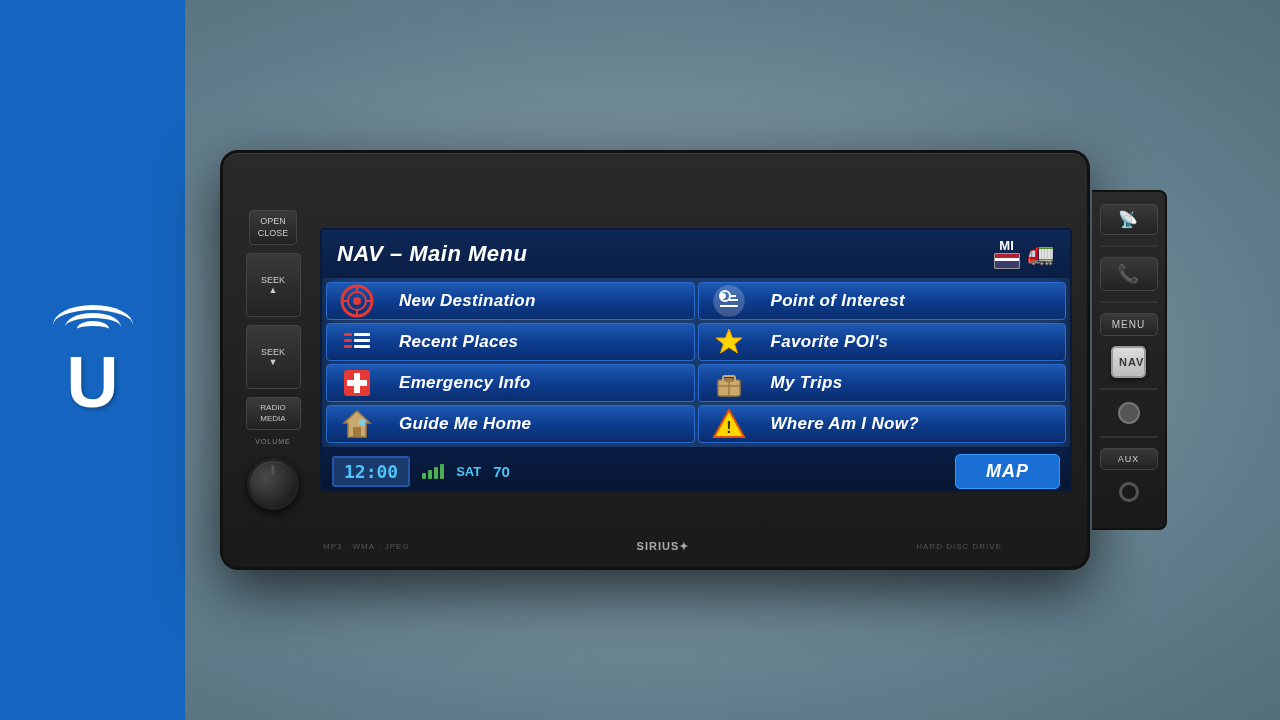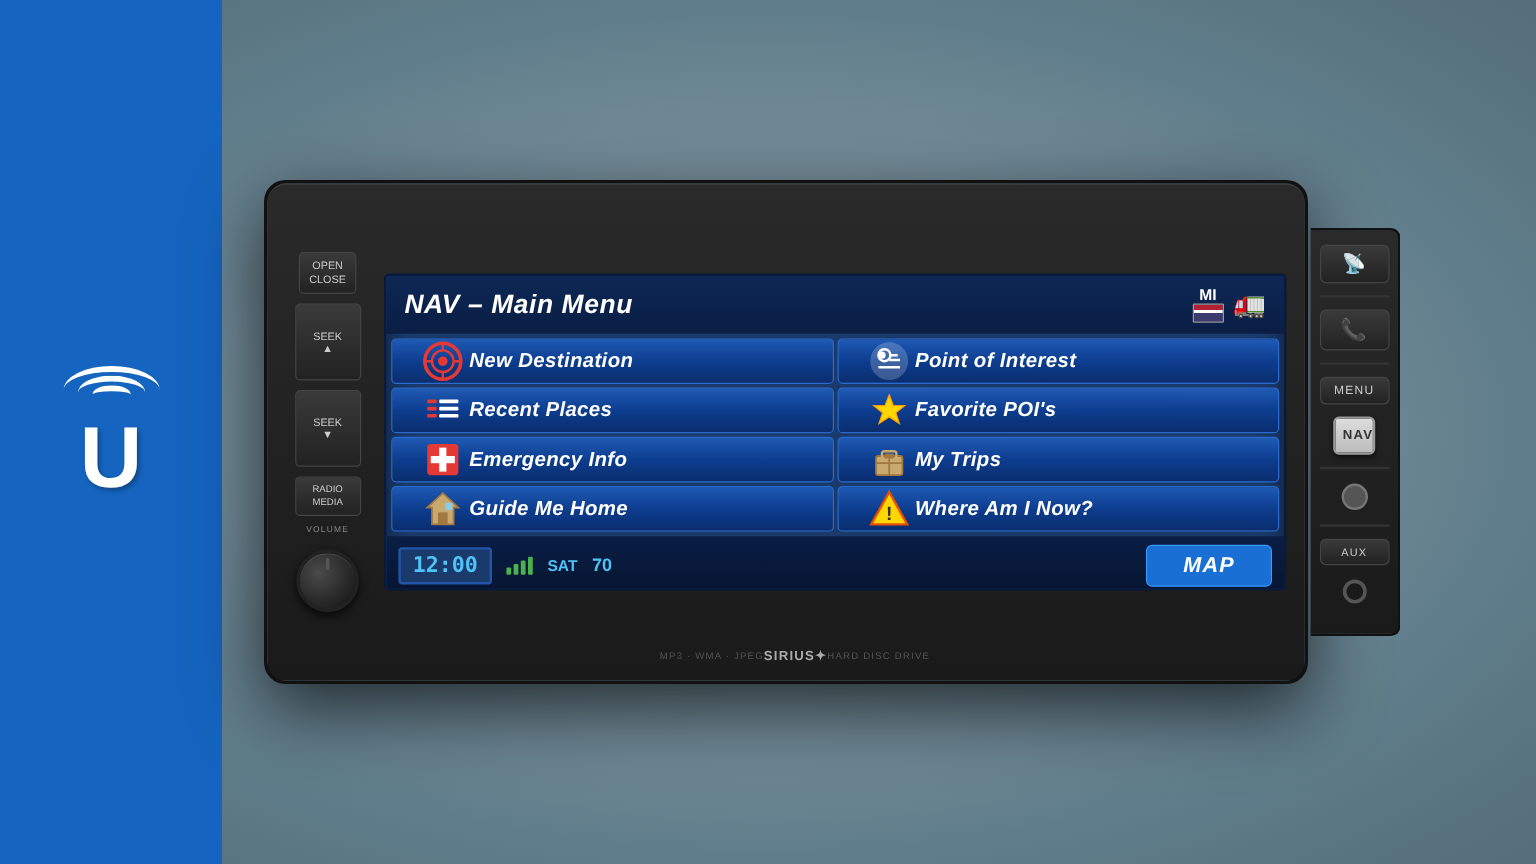--- a/index.html
+++ b/index.html
@@ -217,22 +217,22 @@
       gap: 3px;
       padding: 4px;
     }
 
     .menu-item {
       background: linear-gradient(180deg, #1e5ab4 0%, #0d3d8f 50%, #0a2d6e 100%);
       border: 1px solid #2a6acd;
       border-radius: 4px;
       display: flex;
       align-items: center;
-      gap: 4px;
-      padding: 0 24px;
+      gap: 24px;
+      padding: 0 12px;
       cursor: pointer;
       transition: filter 0.1s;
     }
 
     .menu-item-icon {
       width: 36px;
       height: 36px;
       display: flex;
       align-items: center;
       justify-content: center;
@@ -306,21 +306,21 @@
       letter-spacing: 1px;
     }
 
     
     .device-bottom {
       position: absolute;
       bottom: 14px;
       left: 100px;
       right: 85px;
       display: flex;
-      justify-content: center;
+      justify-content: space-between;
       align-items: center;
     }
 
     .format-label {
       color: #555;
       font-size: 8px;
       letter-spacing: 1px;
     }
 
     .sirius-label {

